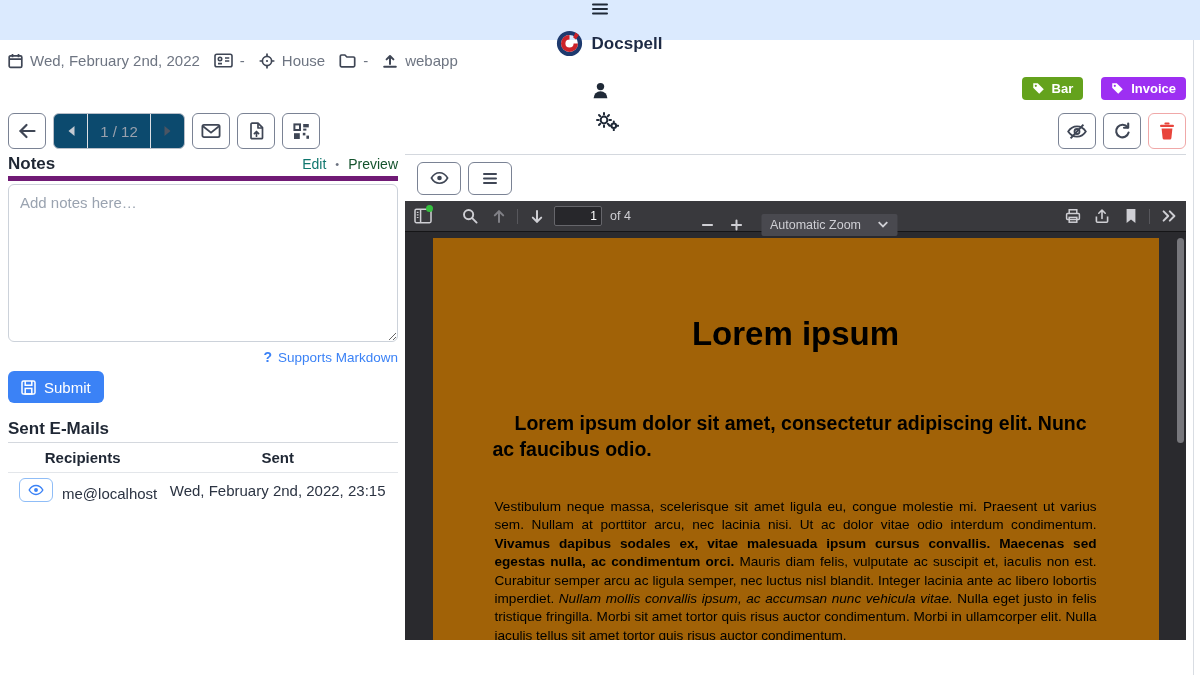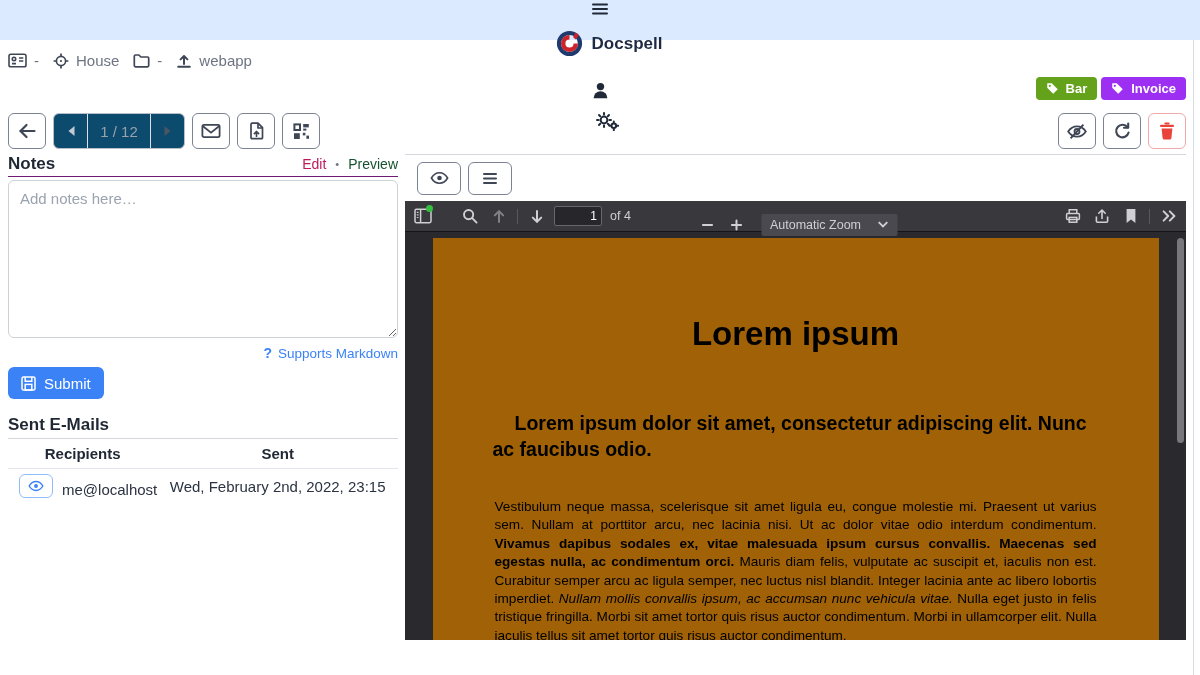--- a/index.html
+++ b/index.html
@@ -15,21 +15,21 @@
   .nav-ic{color:#1f2937;display:flex;align-items:center;}
 
   
   .doc-head{padding:6px 14px 0 8px;}
   .doc-title{display:flex;align-items:center;gap:10px;font-size:26px;font-weight:700;
     color:#222b3d;margin:4px 0 0;line-height:30px;}
   .meta-row{display:flex;align-items:center;gap:14px;color:#6e7582;font-size:15px;margin-top:6px;}
   .meta-item{display:flex;align-items:center;gap:7px;}
   .meta-ic{color:#3f4655}
 
-  .tags-row{display:flex;justify-content:flex-end;gap:4px;padding:0 14px;margin-top:8px;height:23px;}
+  .tags-row{display:flex;justify-content:flex-end;gap:18px;padding:0 14px;margin-top:8px;height:23px;}
   .tag-badge{display:inline-flex;align-items:center;gap:7px;color:#fff;font-weight:700;
     font-size:13px;padding:0 10px;border-radius:4px;height:23px;cursor:pointer;}
 
   
   .toolbar-row{display:flex;justify-content:space-between;align-items:center;margin-top:13px;padding:0 14px 0 8px;}
   .tb-group{display:flex;gap:7px;align-items:center;}
   .btn{height:36px;min-width:38px;box-sizing:border-box;display:inline-flex;align-items:center;
     justify-content:center;background:#fff;border:1px solid #7a8294;border-radius:6px;color:#3f4655;cursor:pointer;}
   .btn.danger{border-color:#f0a8a8;color:#e8443b;}
   .pager{display:inline-flex;border:1px solid #b9bfc9;border-radius:6px;height:36px;box-sizing:border-box;overflow:hidden;background:#0c4a6e;}
@@ -37,24 +37,24 @@
   .pager .prev{width:33px;color:#c5cad2;border-right:1px solid #dde0e5;}
   .pager .num{width:62px;color:#9aa1ad;font-size:15px;cursor:default;}
   .pager .next{width:33px;color:#4b5563;border-left:1px solid #dde0e5;}
 
   
   .content{display:flex;margin-top:5px;align-items:flex-start;}
   .left-col{width:390px;flex:none;margin-left:8px;}
   .right-panel{flex:1;margin-left:7px;margin-right:14px;border-top:1px solid #d4d8de;}
 
   .section-head{display:flex;justify-content:space-between;align-items:baseline;
-    border-bottom:1px solid #701a75;padding-bottom:2px;}
+    border-bottom:5px solid #701a75;padding-bottom:2px;}
   .section-title{font-size:17px;font-weight:700;color:#1f2734;}
   .edit-links{font-size:14px;display:flex;gap:9px;align-items:center;}
-  .link-edit{color:#be185d;cursor:pointer;}
+  .link-edit{color:#0f766e;cursor:pointer;}
   .dot{color:#6b7280;font-size:11px;}
   .link-preview{color:#14532d;cursor:pointer;}
 
   .notes-area{width:100%;box-sizing:border-box;height:158px;margin-top:3px;border:1px solid #ccd2da;
     border-radius:6px;padding:9px 11px;font:15px "Liberation Sans",sans-serif;color:#333;resize:both;}
   .notes-area::placeholder{color:#9aa3b0;}
   .md-hint{margin-top:3px;display:flex;justify-content:flex-end;align-items:center;gap:6px;
     font-size:13.5px;color:#3b82f6;cursor:pointer;}
   .q-ic{font-weight:800;font-size:14px;}
   .submit-btn{margin-top:6px;background:#3b82f6;color:#fff;border:none;border-radius:6px;height:32px;
@@ -135,20 +135,29 @@
       <circle cx="9" cy="8" r="3.4"></circle>
       <path d="M9 2.6V1M9 13.4V15M3.6 8H2M14.4 8H16M5.2 4.2 4 3M12.8 4.2 14 3M5.2 11.8 4 13M12.8 11.8 14 13"></path>
       <circle cx="18.8" cy="13.8" r="2.3"></circle>
       <path d="M18.8 10.4V9.4M18.8 17.2v1M15.4 13.8h-1M22.2 13.8h1"></path>
     </svg>
   </span>
 </header>
 
 <div class="doc-head">
   <div class="meta-row">
+    <span class="meta-item">
+      <span class="meta-ic">
+        <svg width="15" height="16" viewBox="0 0 15 16" fill="none" stroke="#3f4655" stroke-width="1.7">
+            <rect x="1.2" y="2.8" width="12.6" height="11.6" rx="1.4"></rect>
+            <path d="M4.5 1v3.2M10.5 1v3.2M1.2 6.2h12.6"></path>
+          </svg>
+      </span>
+      <span>Wed, February 2nd, 2022</span>
+    </span>
     <span class="meta-item">
       <span class="meta-ic">
         <svg width="19" height="15" viewBox="0 0 19 15" fill="none" stroke="#3f4655" stroke-width="1.6">
             <rect x="1" y="1.2" width="17" height="12.6" rx="1.8"></rect>
             <circle cx="6" cy="6" r="1.7"></circle>
             <path d="M4 10.6h4M11 5h4.3M11 8h4.3"></path>
           </svg>
       </span>
       <span>-</span>
     </span>

